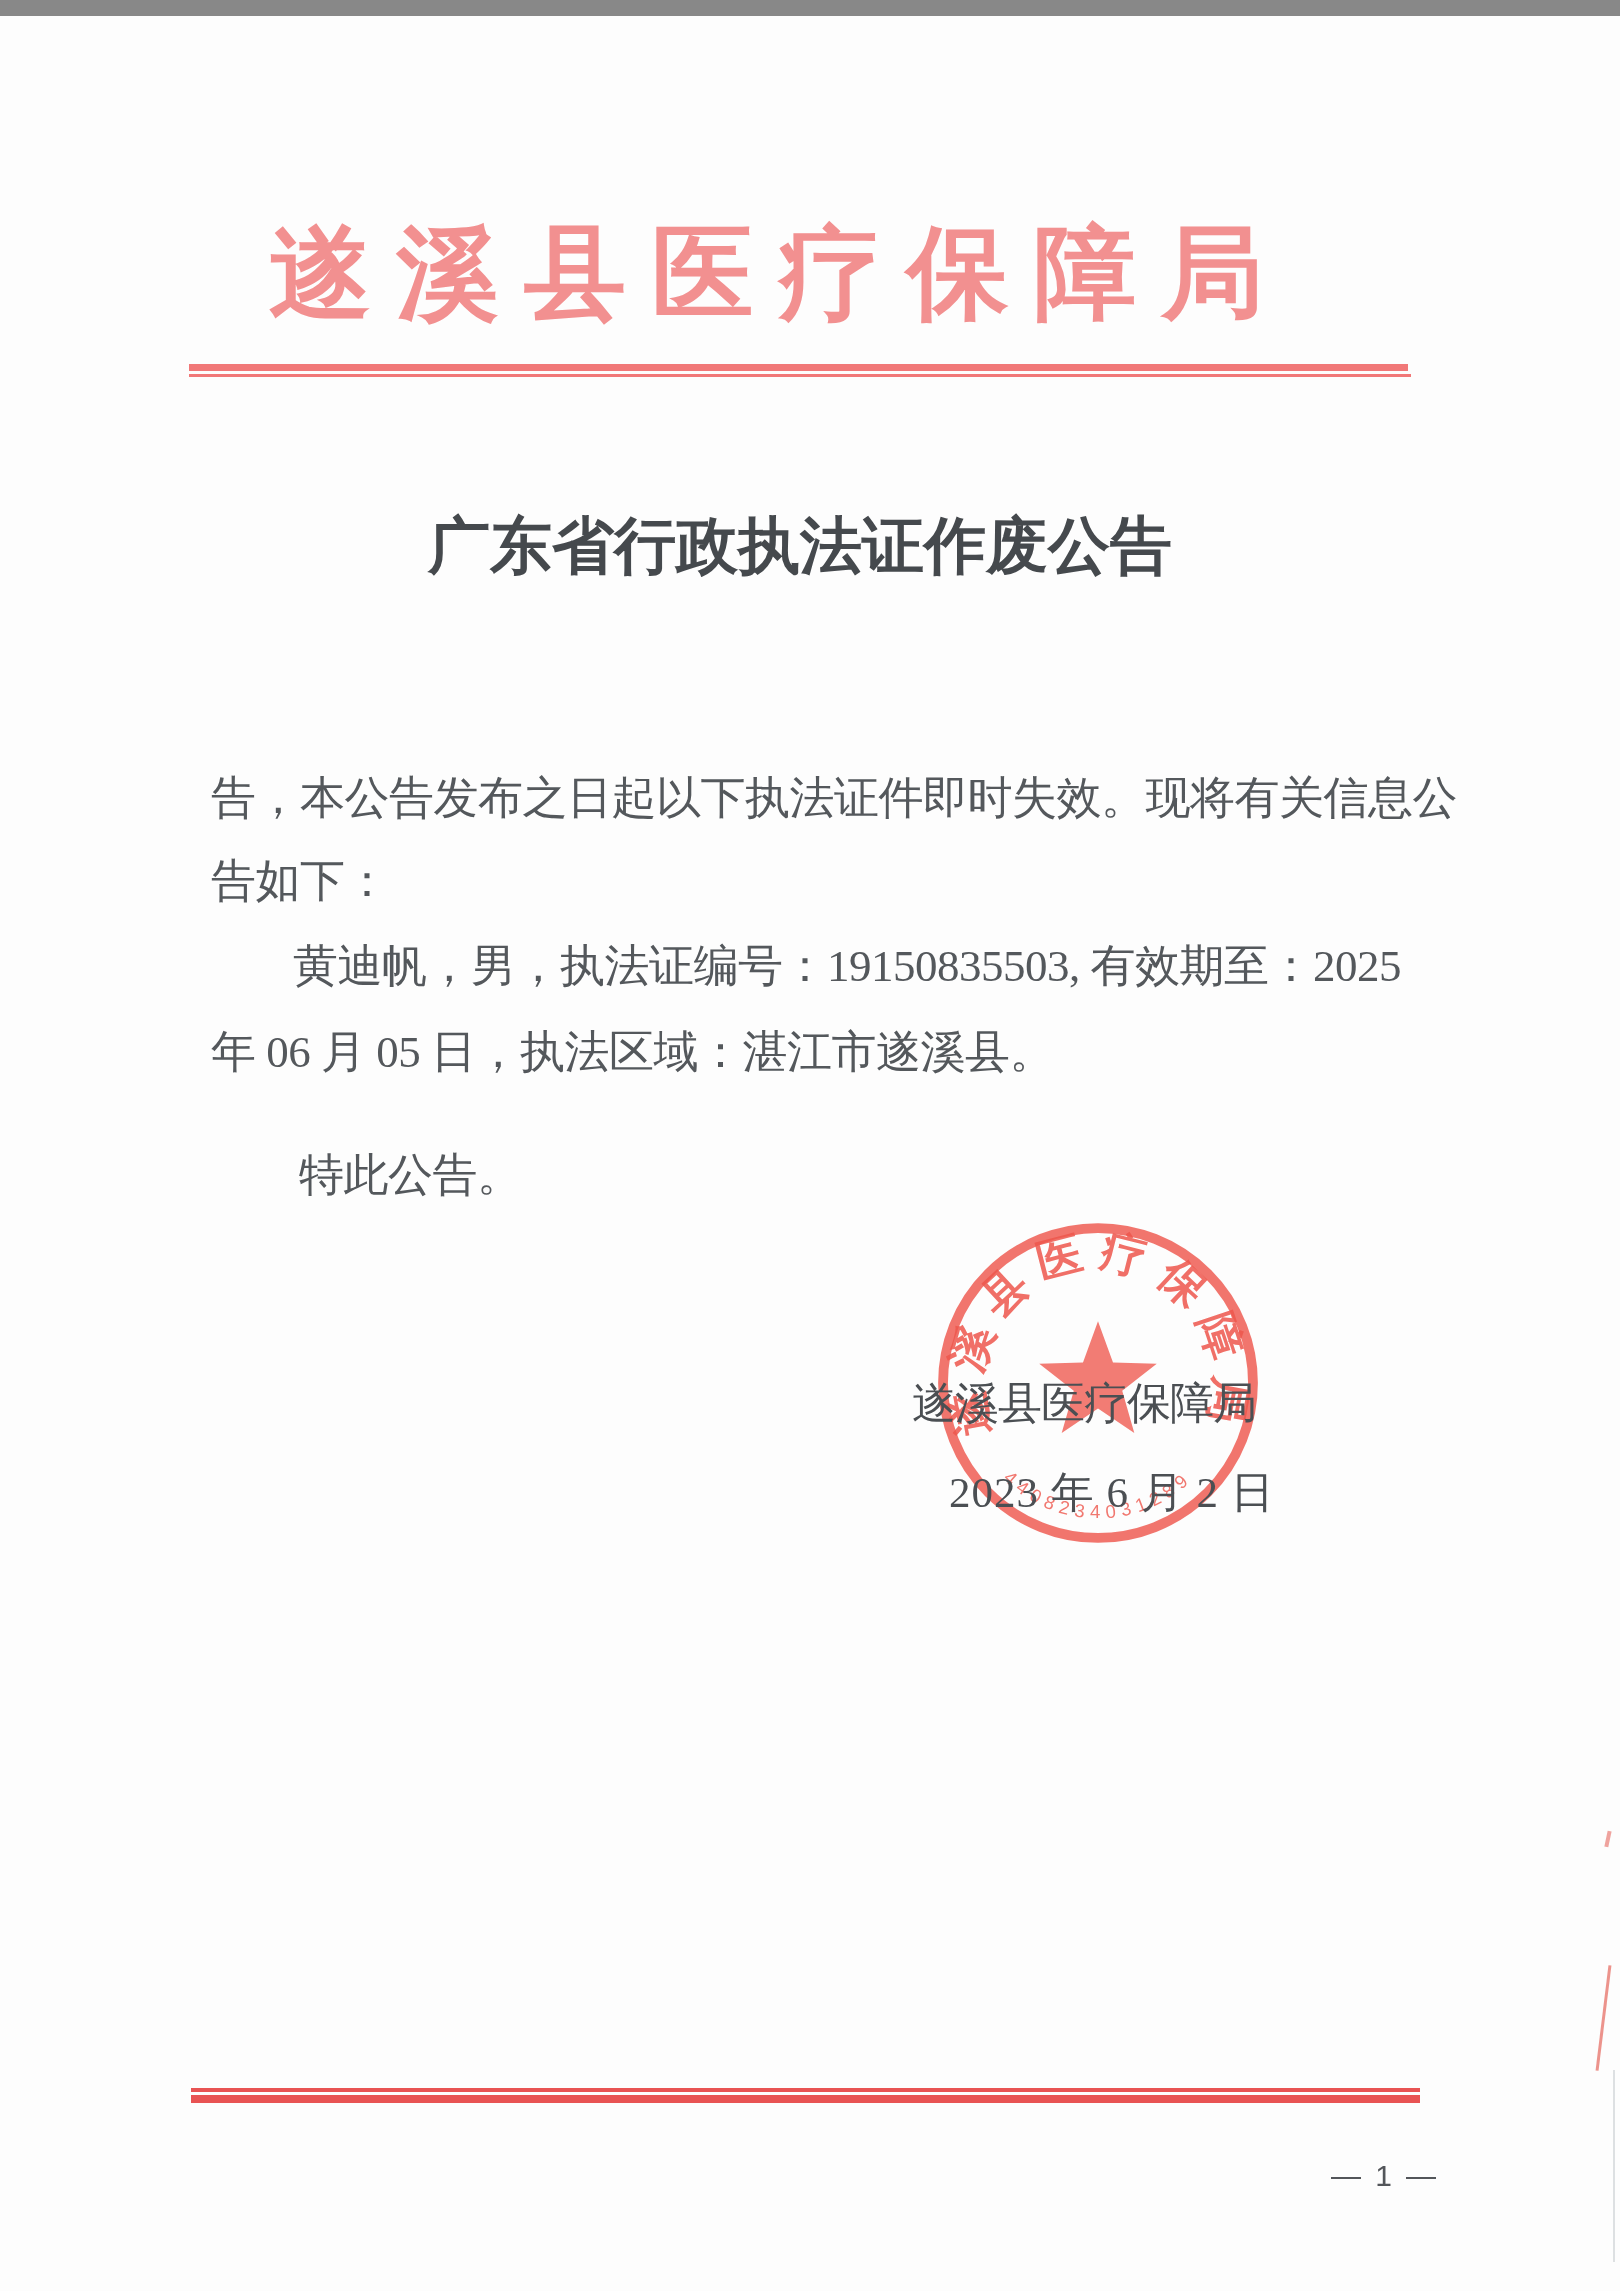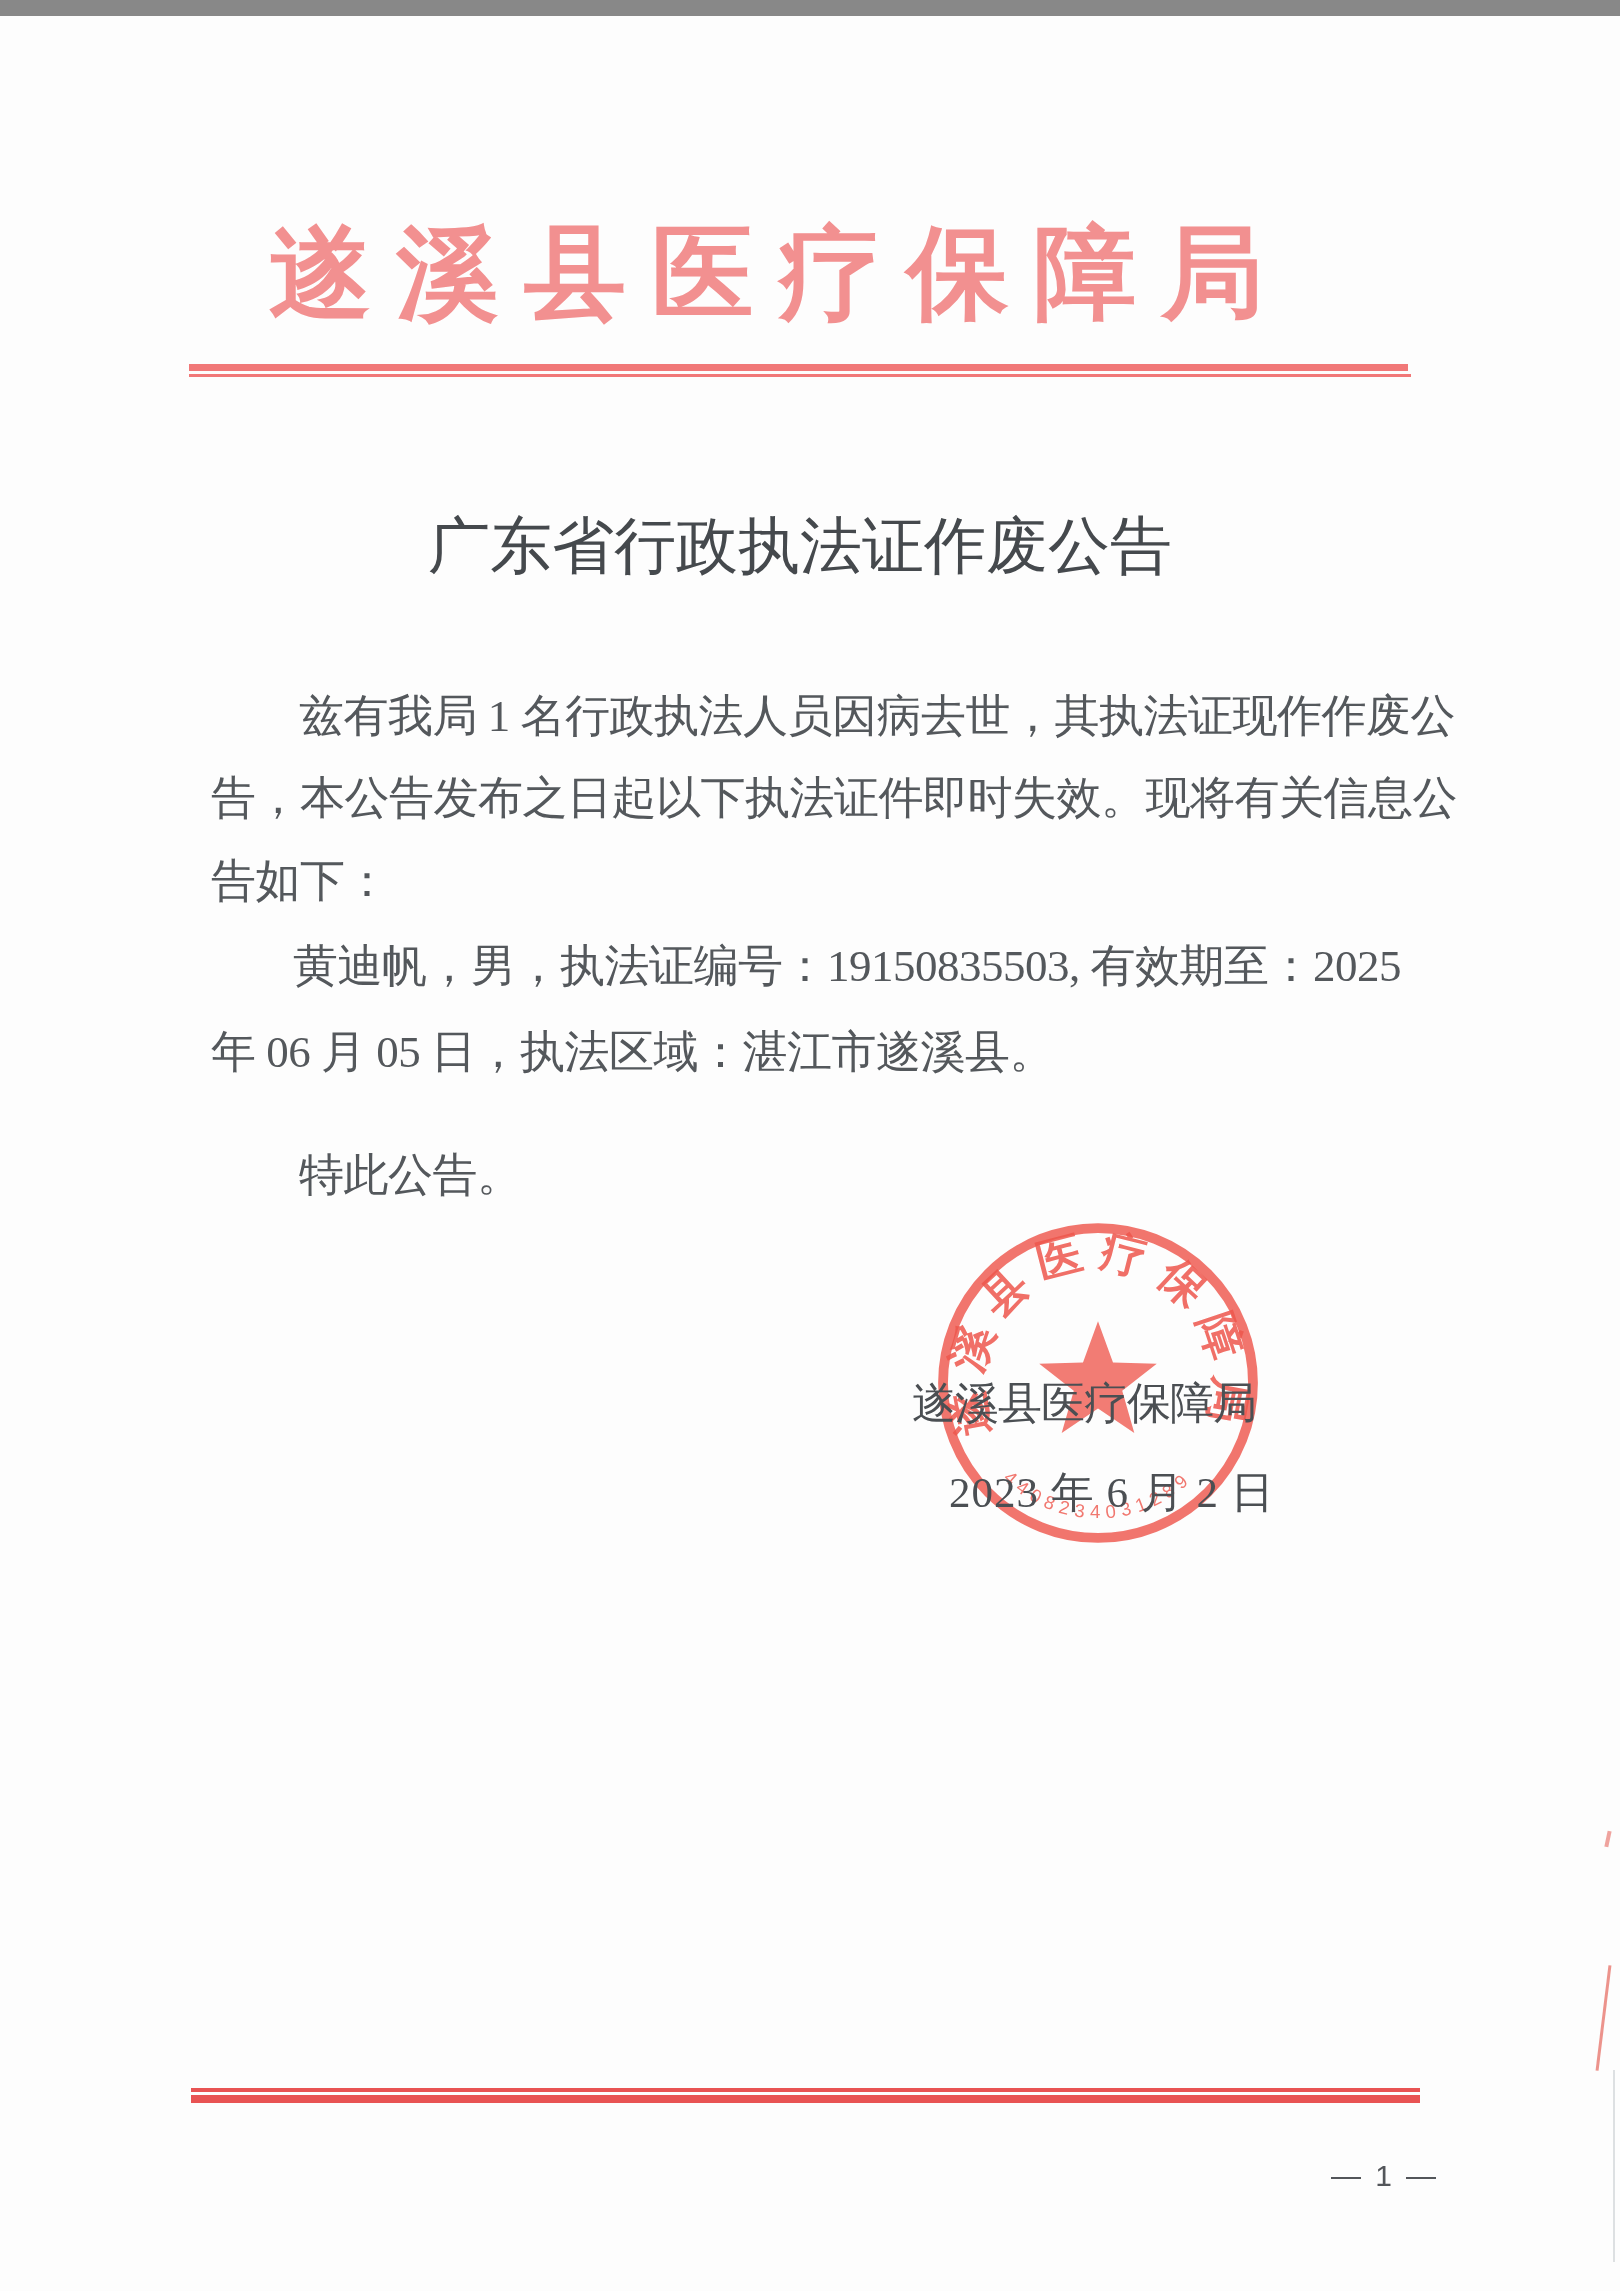--- a/index.html
+++ b/index.html
@@ -27,21 +27,21 @@
     letter-spacing:25.5px;white-space:nowrap;
     color:var(--letterhead-red);
     font-family:"Liberation Serif","DejaVu Serif",serif;
   }
   .rule{position:absolute;background:var(--rule-red);}
   .rule-top-thick{left:189px;top:348px;width:1219px;height:6.9px;}
   .rule-top-thin{left:189px;top:358px;width:1222px;height:2.9px;}
   
   .doc-title{
     position:absolute;left:428px;top:496px;
-    font-size:62px;line-height:1.1;font-weight:400;
+    font-size:62px;line-height:1.1;font-weight:700;
     letter-spacing:0px;white-space:nowrap;
     color:var(--title-gray);
     font-family:"Liberation Sans","DejaVu Sans",sans-serif;
   }
   
   .body-line{
     position:absolute;
     font-size:45px;line-height:1;letter-spacing:-0.5px;
     white-space:nowrap;color:var(--body-gray);
     font-weight:400;
@@ -93,21 +93,20 @@
 <body>
 
 <div class="page">
 
   <div class="letterhead">遂溪县医疗保障局</div>
   <div class="rule rule-top-thick"></div>
   <div class="rule rule-top-thin"></div>
 
   <div class="doc-title">广东省行政执法证作废公告</div>
 
-  <div class="body-line bl-0">兹有我局 1 名行政执法人员因病去世，其执法证现作作废公</div>
   <div class="body-line bl-1">告，本公告发布之日起以下执法证件即时失效。现将有关信息公</div>
   <div class="body-line bl-2">告如下：</div>
   <div class="body-line bl-3">黄迪帆，男，执法证编号：19150835503, 有效期至：2025</div>
   <div class="body-line bl-4">年 06 月 05 日，执法区域：湛江市遂溪县。</div>
   <div class="body-line bl-5">特此公告。</div>
 
   <div class="seal">
     <svg viewBox="0 0 365 365" xmlns="http://www.w3.org/2000/svg">
       <defs>
         <path id="arcTop" d="M 71.6 222.9 A 118 118 0 1 1 293.4 222.9" fill="none"></path>

